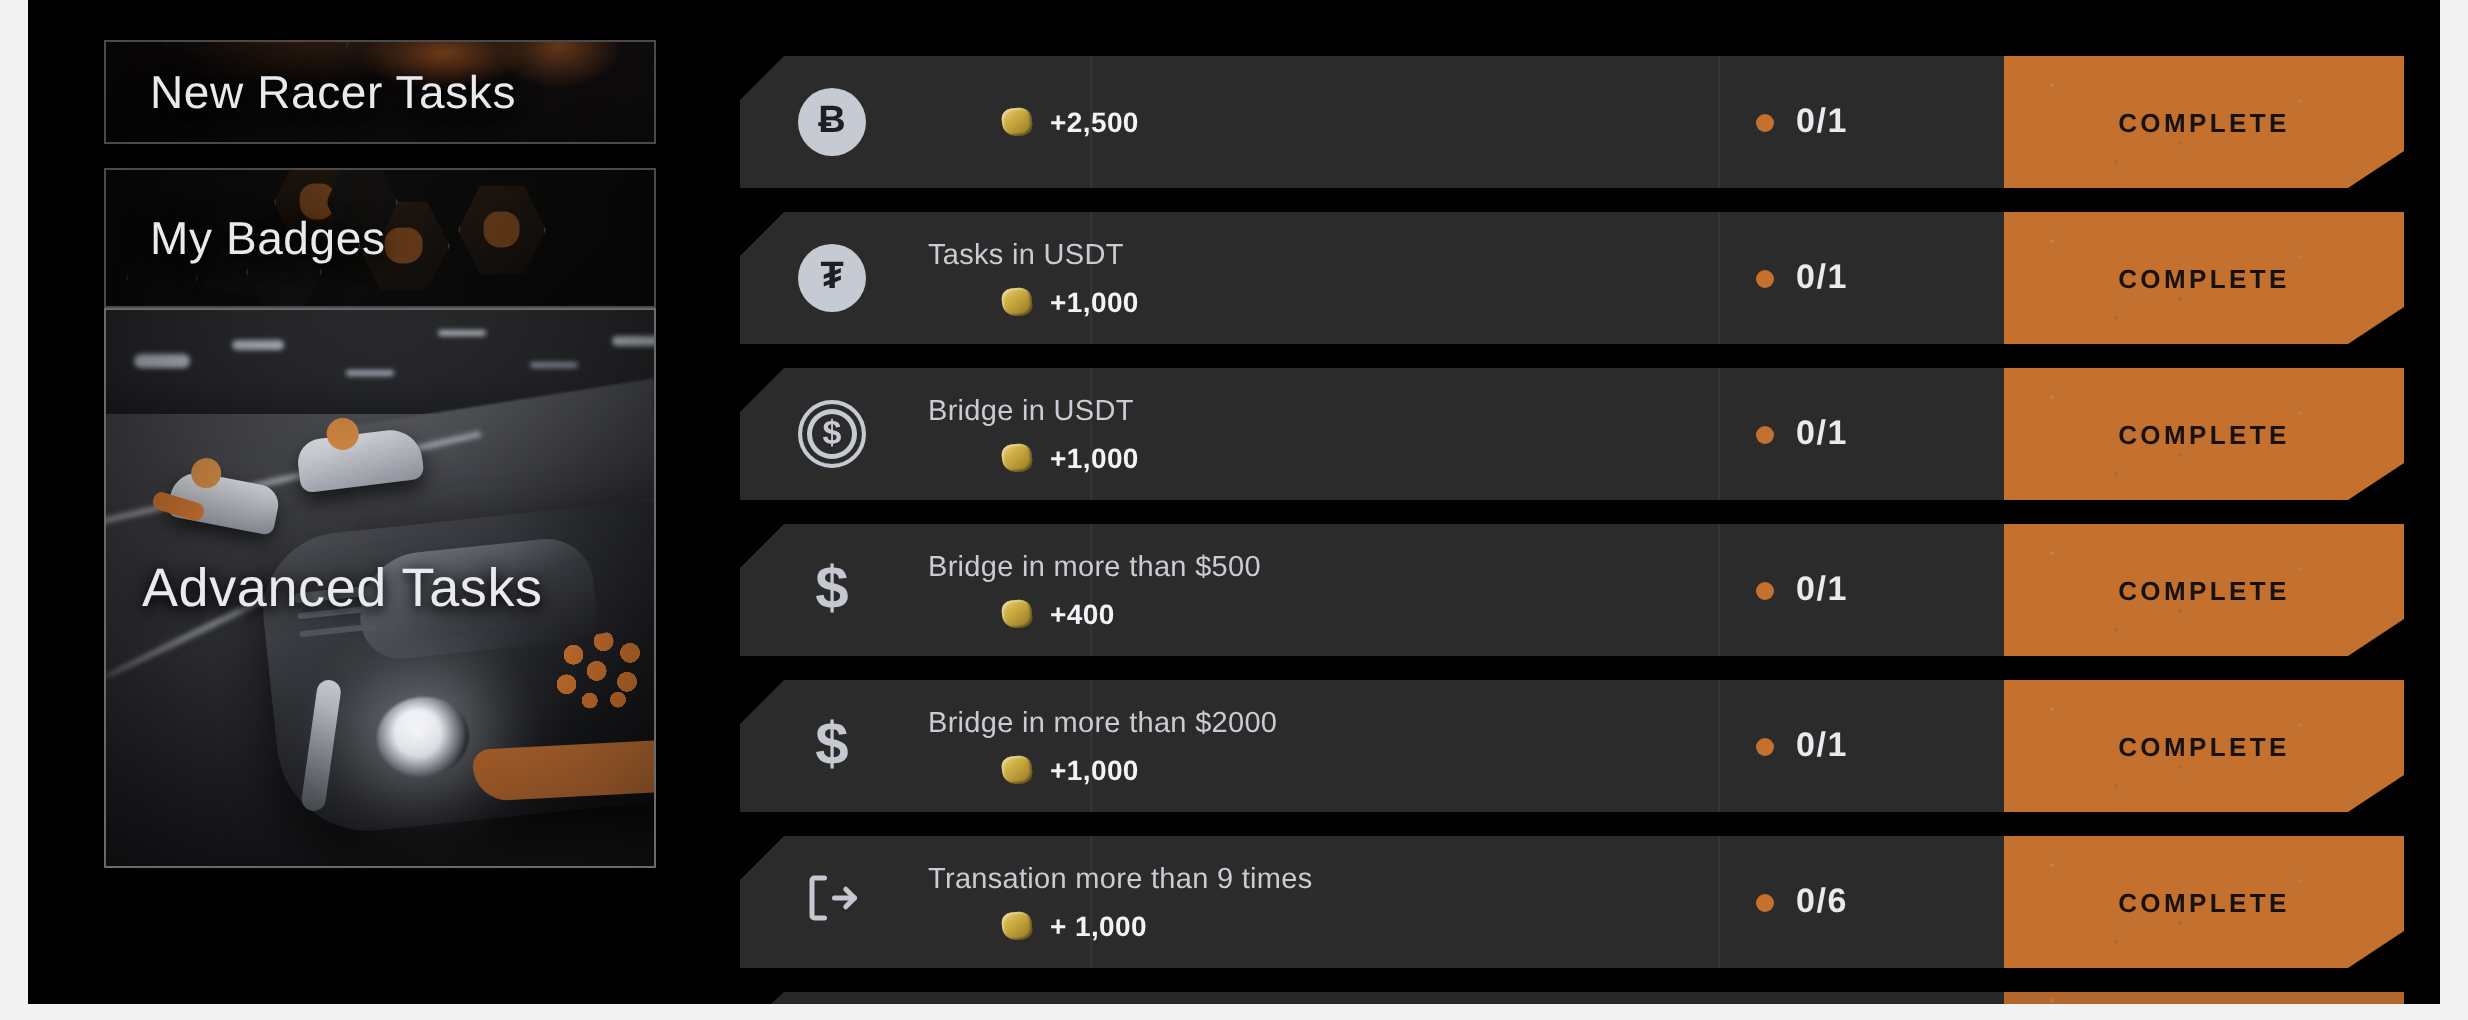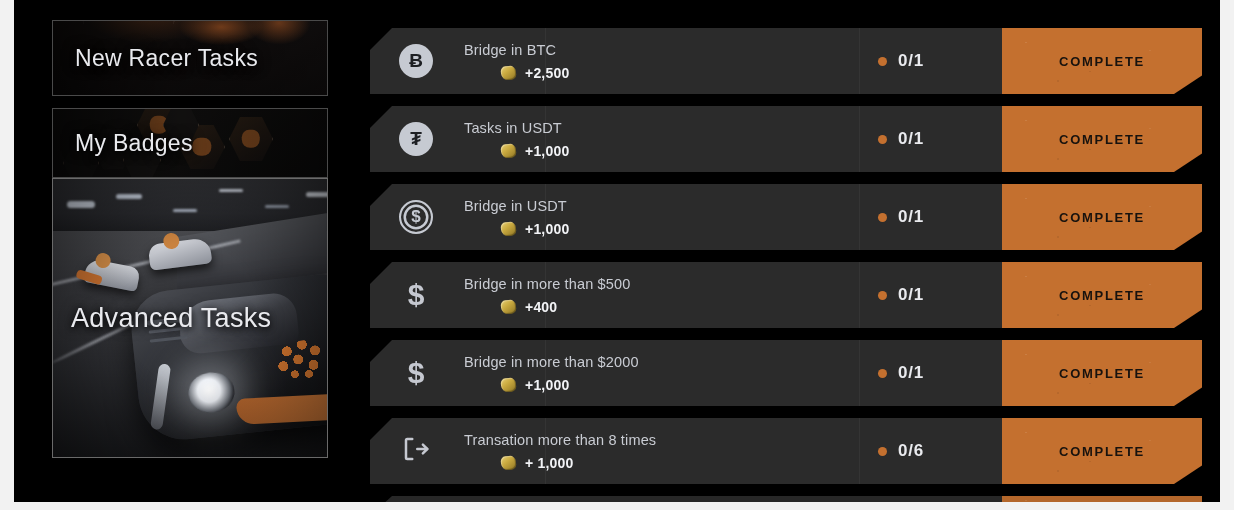--- a/index.html
+++ b/index.html
@@ -54,21 +54,21 @@
     color: #e9eaee;
     font-size: 23px;
     letter-spacing: 0.3px;
     font-weight: 400;
     padding-left: 22px;
     text-shadow: 0 2px 6px rgba(0,0,0,.95), 0 0 14px rgba(0,0,0,.8);
     white-space: nowrap;
   }
 
   
-  .card-new { height: 76px; margin-bottom: 12px; }
+  .card-new { height: 52px; margin-bottom: 12px; }
   .card-new .bg {
     position: absolute; inset: 0;
     background:
       radial-gradient(ellipse 60px 26px at 168px 6px, rgba(214,112,48,.85), rgba(214,112,48,0) 70%),
       radial-gradient(ellipse 44px 30px at 226px 2px, rgba(198,104,46,.75), rgba(0,0,0,0) 72%),
       radial-gradient(ellipse 90px 40px at 95px -6px, rgba(180,92,40,.45), rgba(0,0,0,0) 70%),
       linear-gradient(118deg, rgba(255,255,255,.10) 0 2px, rgba(0,0,0,0) 2px) 120px 0/200px 100% no-repeat,
       linear-gradient(100deg, rgba(255,255,255,.07) 0 1px, rgba(0,0,0,0) 1px) 30px 0/240px 100% no-repeat,
       linear-gradient(160deg, #231c19 0%, #171313 45%, #0e0c0c 100%);
   }
@@ -401,21 +401,20 @@
     <div class="tasklist" id="tasklist">
         <div class="task-row">
           <div class="row-body">
             <span class="row-div d1"></span>
             <span class="row-div d2"></span>
             <span class="row-div d3"></span>
             <div class="task-icon">
               <span class="coin">Ƀ</span>
             </div>
             <div class="task-text">
-              <div class="task-title">Bridge in BTC</div>
               <div class="task-reward">
                 <span class="nugget"></span>
                 <span class="reward-amt">+2,500</span>
               </div>
             </div>
             <div class="task-progress">
               <span class="prog-dot"></span>
               <span class="prog-text">0/1</span>
             </div>
           </div>
@@ -530,21 +529,21 @@
             <span class="row-div d2"></span>
             <span class="row-div d3"></span>
             <div class="task-icon">
               <span class="glyph-exit"><svg width="30" height="30" viewBox="0 0 24 24" fill="none" stroke="#c5c8d0" stroke-width="2" stroke-linecap="round" stroke-linejoin="round">
                   <path d="M9 4H5a1 1 0 0 0-1 1v14a1 1 0 0 0 1 1h4"></path>
                   <path d="M13 12h8"></path>
                   <path d="M17.5 8.5 21 12l-3.5 3.5"></path>
                 </svg></span>
             </div>
             <div class="task-text">
-              <div class="task-title">Transation more than 8 times</div>
+              <div class="task-title">Transation more than 9 times</div>
               <div class="task-reward">
                 <span class="nugget"></span>
                 <span class="reward-amt">+ 1,000</span>
               </div>
             </div>
             <div class="task-progress">
               <span class="prog-dot"></span>
               <span class="prog-text">0/6</span>
             </div>
           </div>

